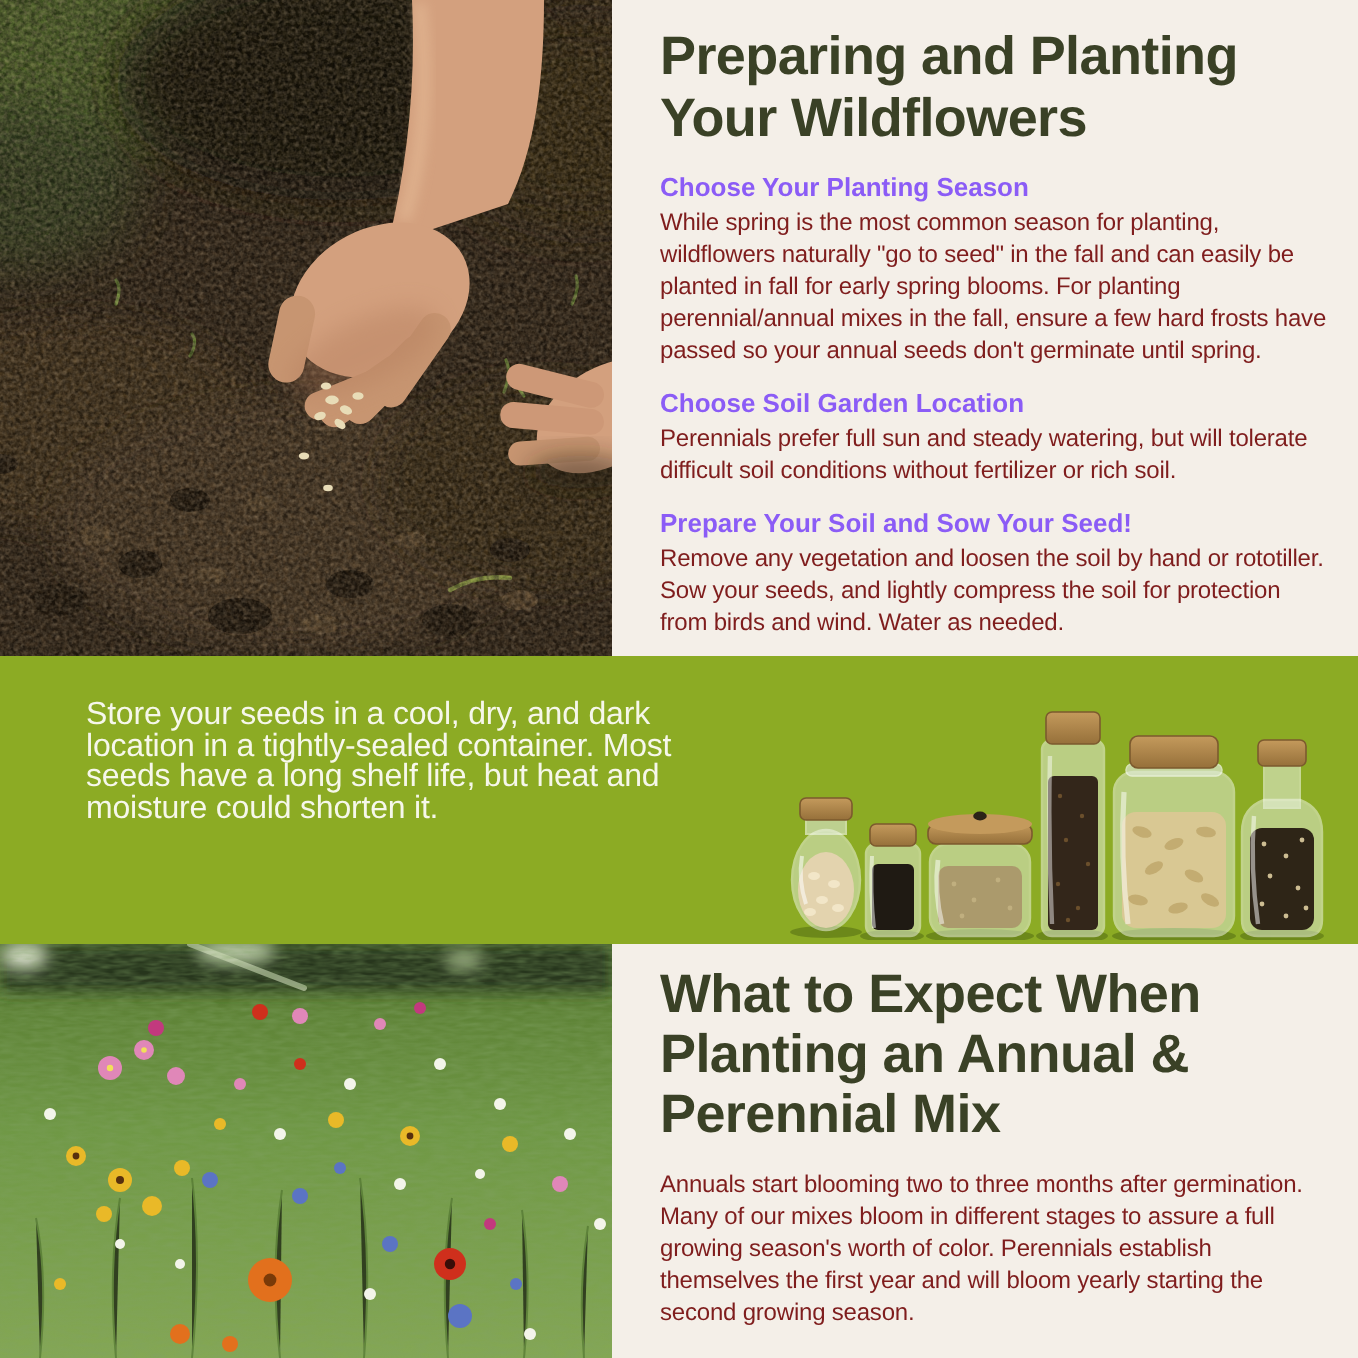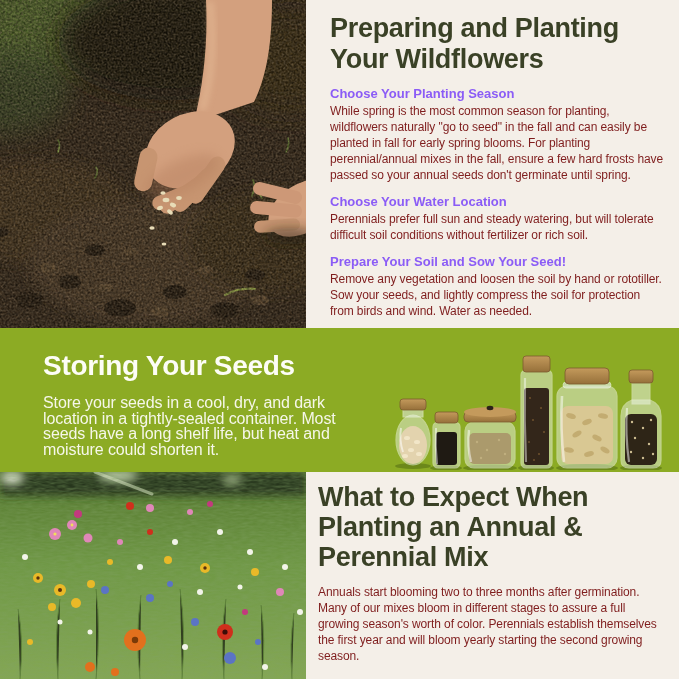--- a/index.html
+++ b/index.html
@@ -9,21 +9,21 @@
     font-family:"Liberation Sans", sans-serif;
   }
   .canvas{position:relative;width:679px;height:679px;}
   .row{display:flex;}
   .row.top{height:328px;}
   .row.bottom{height:207px;}
   .photo{flex:0 0 306px;width:306px;overflow:hidden;position:relative;}
   .photo svg{display:block;}
   .panel{flex:1;box-sizing:border-box;background:#f4efe8;}
   .top-panel{padding:13px 14px 0 24px;}
-  .bottom-panel{padding:10px 14px 0 12px;}
+  .bottom-panel{padding:10px 14px 0 24px;}
   .big-title{margin:0;color:#3a4126;font-weight:bold;font-size:27px;line-height:31px;letter-spacing:-0.3px;}
   .big-title span{display:block;}
   .top-panel .big-title{margin-bottom:8px;}
   .bottom-panel .big-title{line-height:30px;margin-bottom:12px;}
   .sec h2{margin:11px 0 2px 0;font-size:13px;font-weight:bold;color:#8b5cf6;letter-spacing:0;}
   .sec p, .body-text{margin:0;font-size:12px;line-height:16px;color:#7f1d1d;letter-spacing:-0.1px;}
   .band{position:relative;height:144px;background:#8cab24;}
   .band-text{position:absolute;left:43px;top:22px;width:300px;}
   .band-title{margin:0 0 13px 0;color:#fdfdf6;font-weight:bold;font-size:28px;letter-spacing:-0.3px;}
   .band-body{margin:0;width:294px;font-size:16px;line-height:15.5px;color:#f6f7ea;letter-spacing:-0.1px;}
@@ -131,33 +131,32 @@
     <div class="panel top-panel">
       <h1 class="big-title">
         <span>Preparing and Planting</span>
         <span>Your Wildflowers</span>
       </h1>
       <div class="sec">
         <h2>Choose Your Planting Season</h2>
         <p>While spring is the most common season for planting, wildflowers naturally "go to seed" in the fall and can easily be planted in fall for early spring blooms. For planting perennial/annual mixes in the fall, ensure a few hard frosts have passed so your annual seeds don't germinate until spring.</p>
       </div>
       <div class="sec">
-        <h2>Choose Your Water Location</h2>
+        <h2>Choose Soil Garden Location</h2>
         <p>Perennials prefer full sun and steady watering, but will tolerate difficult soil conditions without fertilizer or rich soil.</p>
       </div>
       <div class="sec">
         <h2>Prepare Your Soil and Sow Your Seed!</h2>
         <p>Remove any vegetation and loosen the soil by hand or rototiller. Sow your seeds, and lightly compress the soil for protection from birds and wind. Water as needed.</p>
       </div>
     </div>
   </section>
 
   <section class="band">
     <div class="band-text">
-      <h1 class="band-title">Storing Your Seeds</h1>
       <p class="band-body">Store your seeds in a cool, dry, and dark location in a tightly-sealed container. Most seeds have a long shelf life, but heat and moisture could shorten it.</p>
     </div>
     <div class="jars" role="img" aria-label="Six cork-topped glass jars filled with different seeds">
       <svg width="272" height="120" viewBox="0 0 272 120">
         <defs>
           <linearGradient id="cork" x1="0" y1="0" x2="0" y2="1">
             <stop offset="0" stop-color="#c49a5c"></stop>
               <stop offset="1" stop-color="#96703a"></stop>
           </linearGradient>
           <filter id="jb3" x="-60%" y="-60%" width="220%" height="220%">

